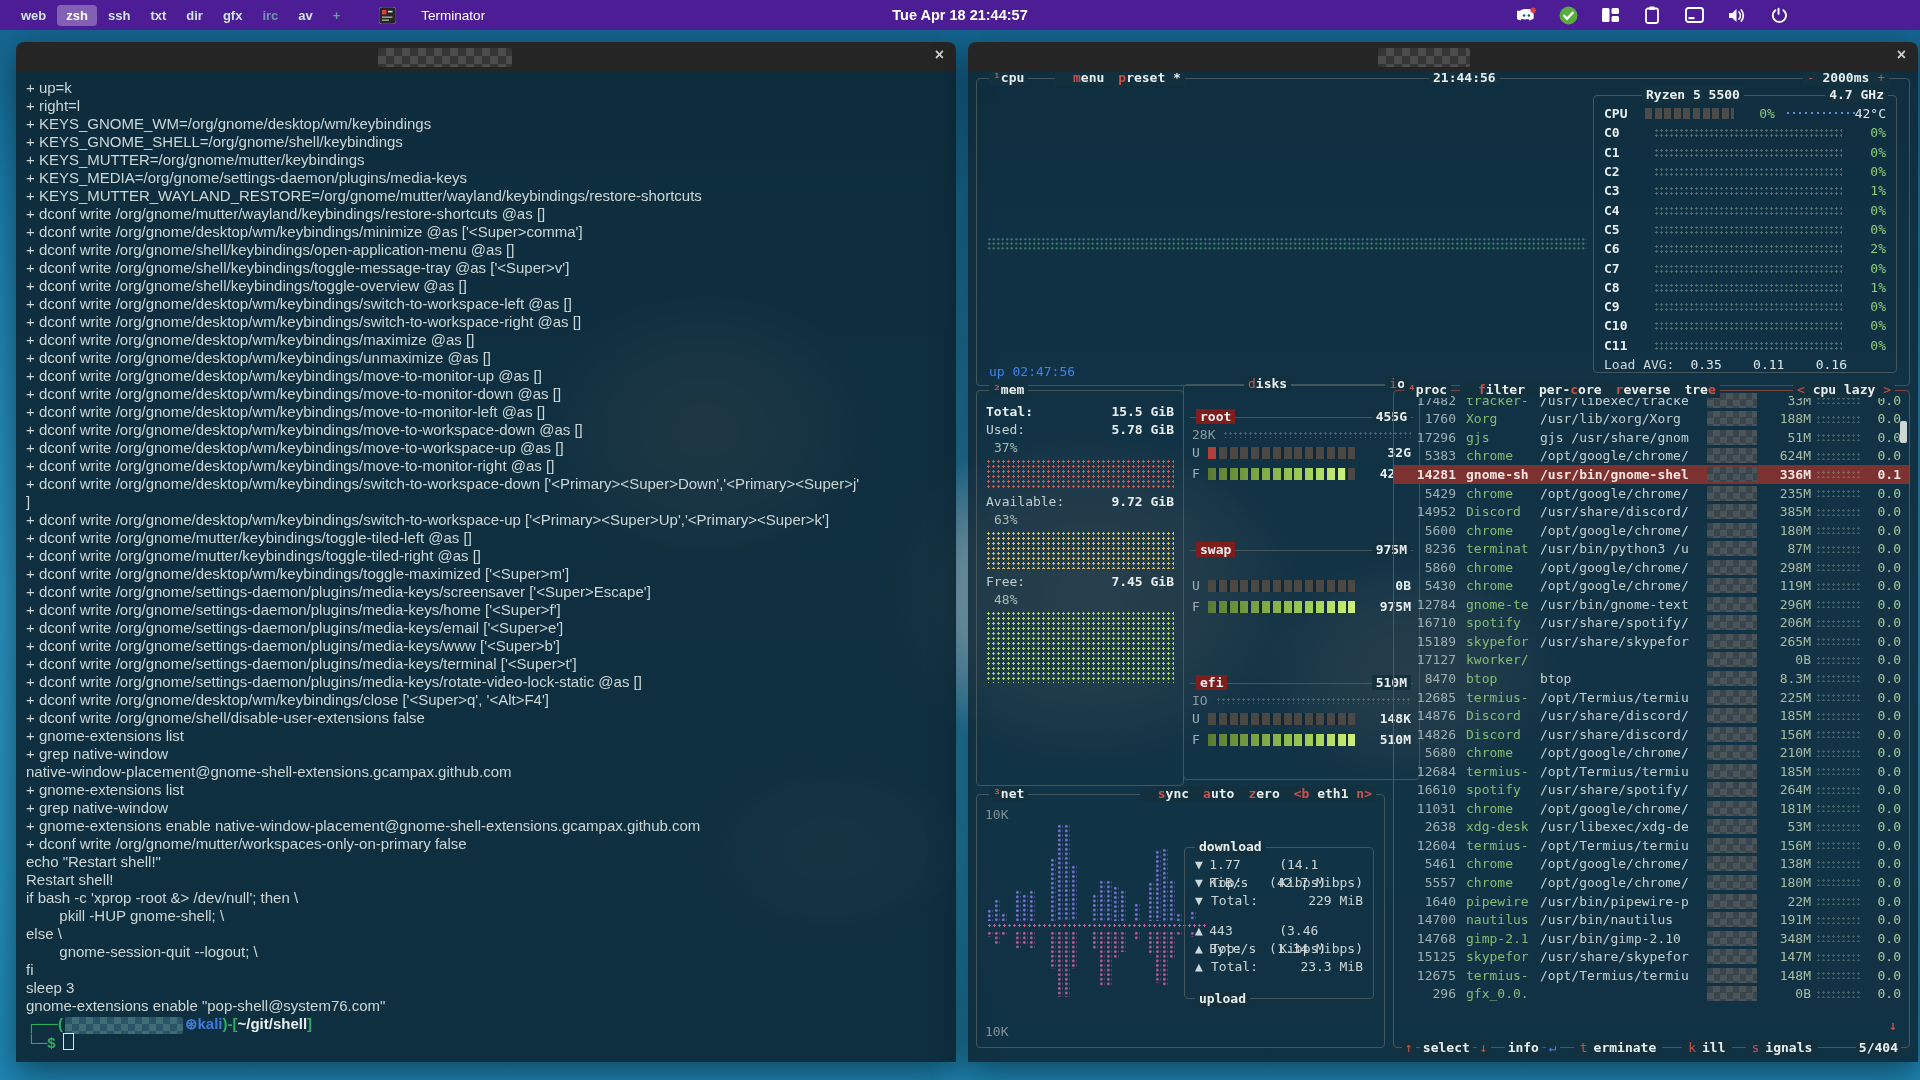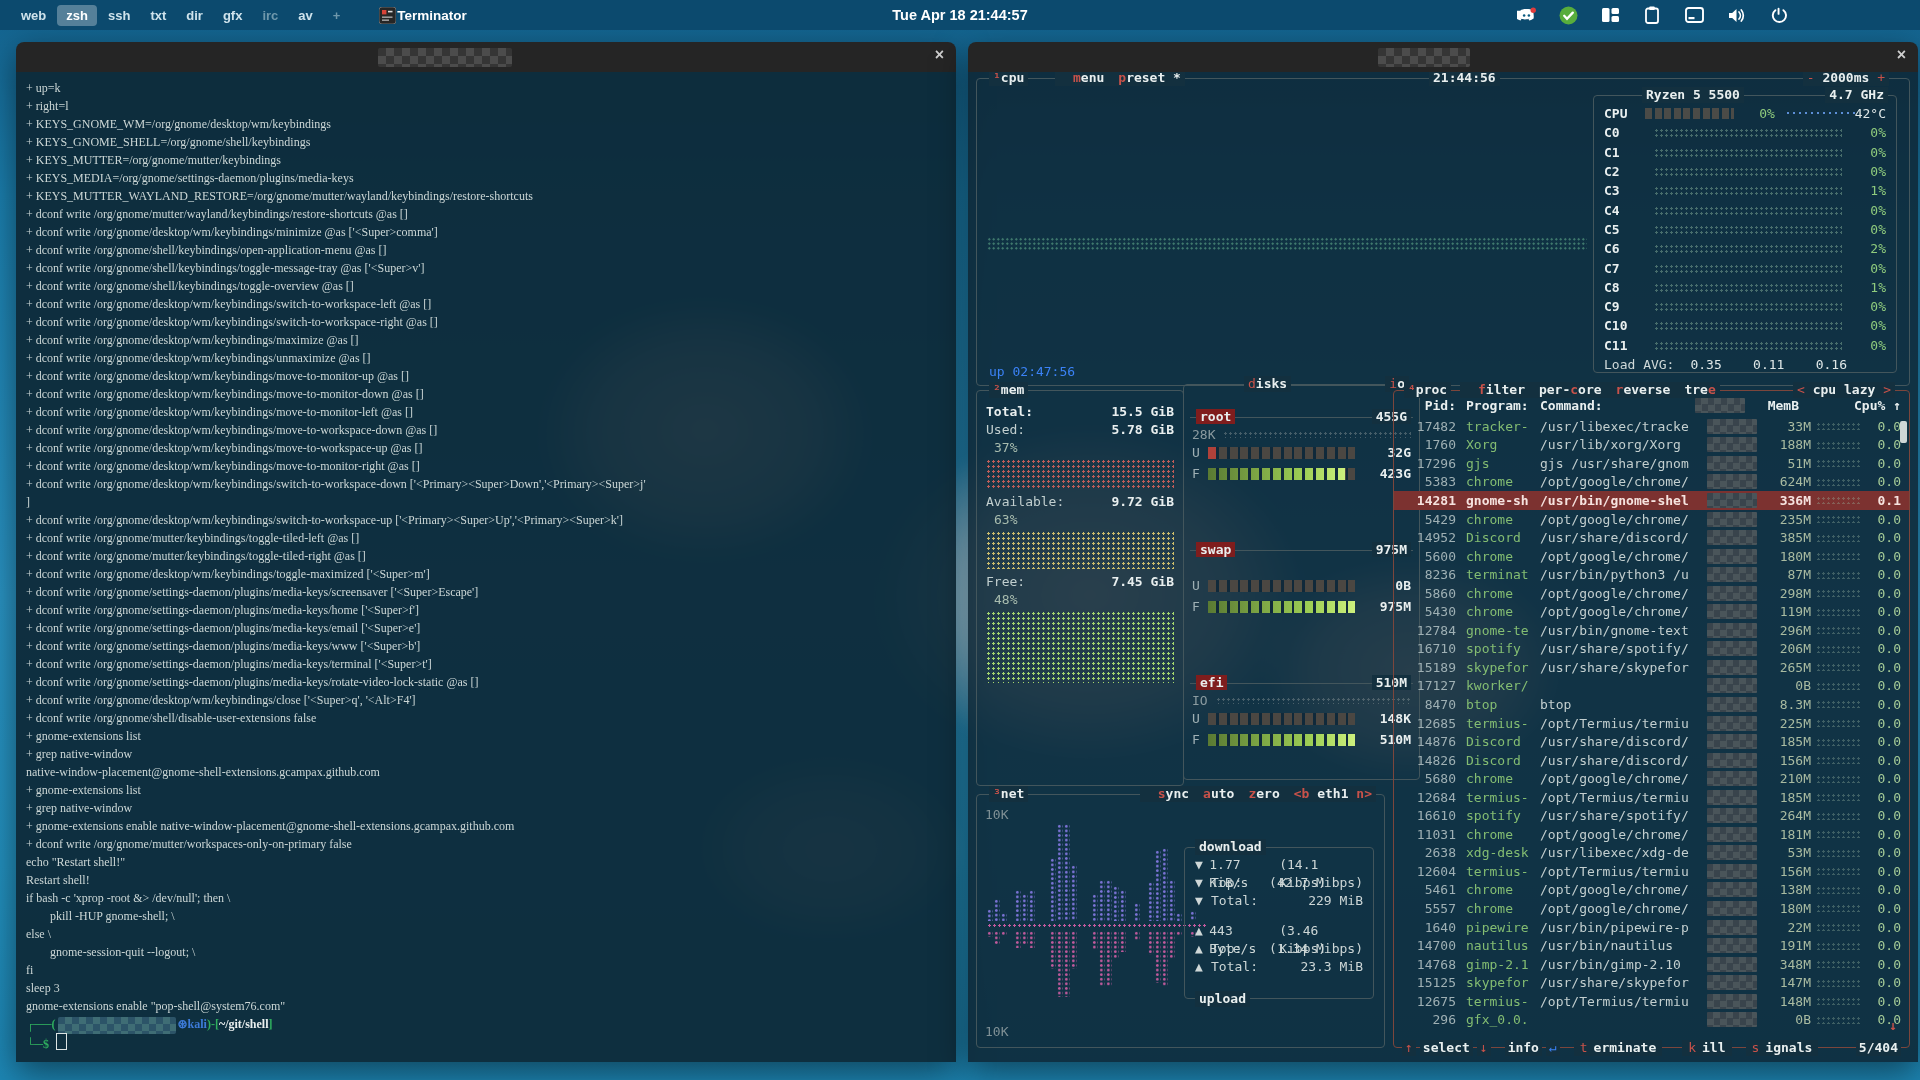--- a/index.html
+++ b/index.html
@@ -4,39 +4,39 @@
 <style>
   html,body{margin:0;padding:0}
   body{
     width:1920px;height:1080px;overflow:hidden;position:relative;
     font-family:"Liberation Sans",sans-serif;
     background:linear-gradient(180deg,#13618c 0%,#1b7fae 18%,#2a94c4 55%,#2391bf 80%,#1d86b4 100%);
   }
   .cloud{position:absolute;background:radial-gradient(ellipse at center,rgba(255,255,255,.95) 0%,rgba(255,255,255,.55) 45%,rgba(255,255,255,0) 72%);filter:blur(6px);border-radius:50%}
 
   
-  .topbar{position:absolute;left:0;top:0;width:1920px;height:30px;background:#0c4a6e;display:flex;align-items:center;padding:0 12px;box-sizing:border-box;z-index:50}
+  .topbar{position:absolute;left:0;top:0;width:1920px;height:30px;background:#4c1d95;display:flex;align-items:center;padding:0 12px;box-sizing:border-box;z-index:50}
   .ws{padding:3px 9px;font-weight:bold;font-size:13px;color:#cfe3ec;border-radius:4px;margin-right:2px}
   .ws.active{background:rgba(255,255,255,.30);color:#fff}
   .ws.dim{color:#6f98ac}
-  .app-ind{display:flex;align-items:center;gap:0;margin-left:26px;color:#fff;font-weight:bold;font-size:13.5px}
+  .app-ind{display:flex;align-items:center;gap:24px;margin-left:26px;color:#fff;font-weight:normal;font-size:13.5px}
   .clock{position:absolute;left:0;right:0;top:0;height:30px;line-height:30px;text-align:center;color:#fff;font-weight:bold;font-size:14.5px;pointer-events:none}
   .tray{margin-left:auto;display:flex;align-items:center;gap:22px;padding-right:120px}
   .tray-ic{display:inline-flex;align-items:center;justify-content:center;width:20px;height:20px}
 
   
   .window{position:absolute;border-radius:8px 8px 0 0;box-shadow:0 10px 34px rgba(0,0,0,.5)}
   .titlebar{height:30px;background:#252525;border-radius:8px 8px 0 0;position:relative}
   .title-mosaic{position:absolute;top:6px;height:19px;border-radius:2px;
     background:repeating-conic-gradient(#4c4c4c 0% 25%,#353535 0% 50%);background-size:16px 16px}
   .close-btn{position:absolute;right:12px;top:4px;color:#cfcfcf;font-size:16px;font-weight:bold;cursor:default}
 
   .left-term{left:16px;top:42px;width:940px;height:1020px}
   .term-body{position:absolute;left:0;right:0;top:30px;bottom:0;background:rgba(13,40,54,.93);
-    font-family:Liberation Serif, serif;font-size:12px;line-height:18px;color:#ccd7d6;
+    font-family:Liberation Sans, sans-serif;font-size:15px;line-height:18px;color:#ccd7d6;
     padding:7px 8px 0 10px;box-sizing:border-box;white-space:pre;overflow:hidden}
   .tline{height:18px}
   .pc-g{color:#2fae5e;font-weight:bold}
   .pc-b{color:#3d7bd9;font-weight:bold}
   .pc-w{color:#e9efef;font-weight:bold}
   .mosaic-inline{display:inline-block;height:17px;vertical-align:middle;margin:0 2px;border-radius:2px;
     background:repeating-conic-gradient(#3f6d75 0% 25%,#2c5468 0% 50%);background-size:14px 14px}
   .cursor{display:inline-block;width:9px;height:15px;border:1.5px solid #dce4e4;vertical-align:-2px;margin-left:7px}
 
   
@@ -515,29 +515,20 @@
           </div>
         <span class="onb-b wb" style="left:10px">upload</span>
       </div>
     </div>
 
     <div class="bx proc-bx" style="left:425px;top:318px;right:8px;height:658px">
       <span class="onb" style="left:10px"><span class="sup">⁴</span><span class="wb">proc</span></span>
       <span class="onb" style="left:66px;display:flex" id="proc-options"><span class="hbtn"><span class="red">f</span><span class="wb">ilter</span></span><span class="hbtn"><span class="wb">per-</span><span class="red">c</span><span class="wb">ore</span></span><span class="hbtn"><span class="red">r</span><span class="wb">everse</span></span><span class="hbtn"><span class="wb">tre</span><span class="red">e</span></span></span>
       <span class="onb" style="right:14px"><span class="red">&lt;</span><span class="wb" style="white-space:pre"> cpu lazy </span><span class="red">&gt;</span></span>
 
-      <div class="pcolhead">
-        <span class="c-pid" style="color:#e9efef">Pid:</span>
-        <span class="c-prog" style="color:#e9efef">Program:</span>
-        <span class="c-cmd" style="color:#e9efef">Command:</span>
-        <span class="c-user"></span>
-        <span class="c-mem" style="color:#e9efef">MemB</span>
-        <span class="c-dots" style="visibility:hidden"></span>
-        <span class="c-cpu" style="color:#e9efef;width:48px">Cpu% ↑</span>
-      </div>
       <div id="proc-rows">
           <div class="prow">
             <span class="c-pid">17482</span>
             <span class="c-prog">tracker-</span>
             <span class="c-cmd">/usr/libexec/tracke</span>
             <span class="c-user"></span>
             <span class="c-mem">33M</span>
             <span class="c-dots"></span>
             <span class="c-cpu">0.0</span>
           </div>

